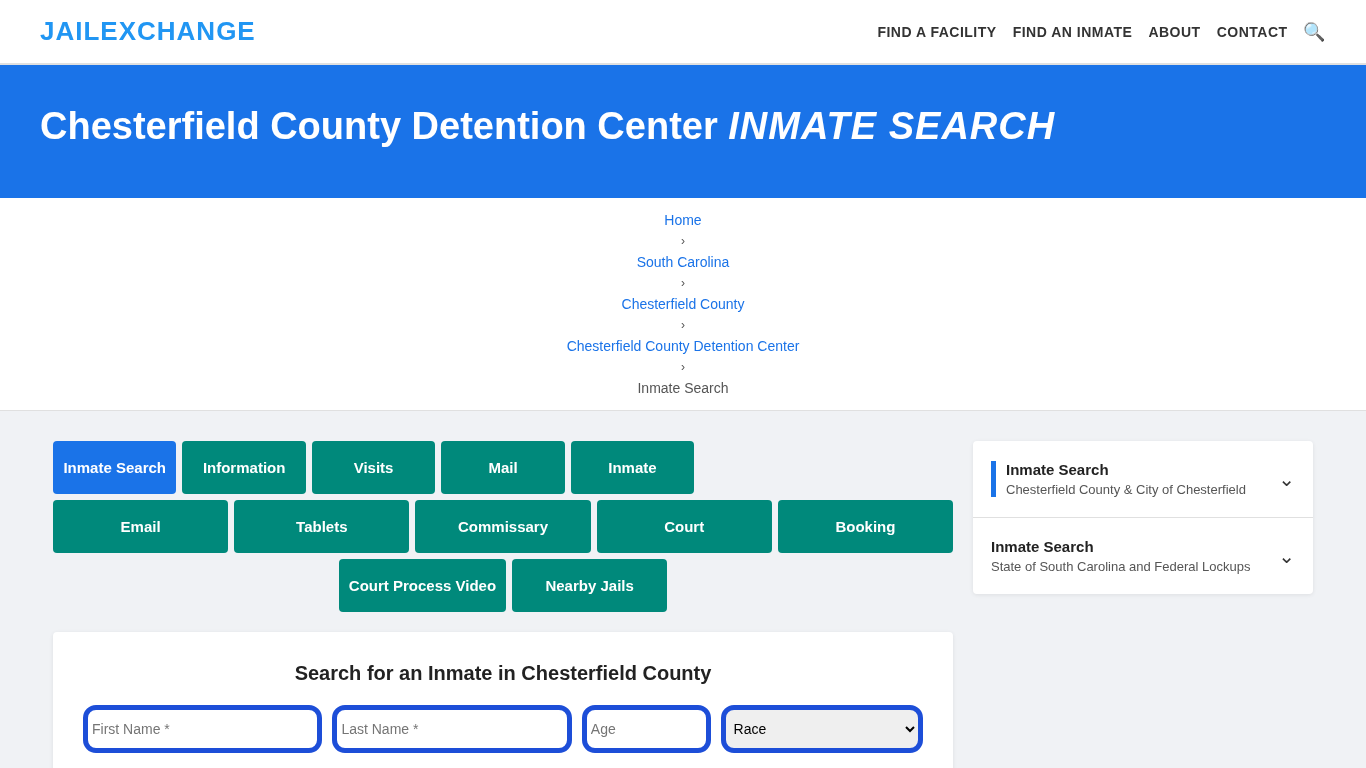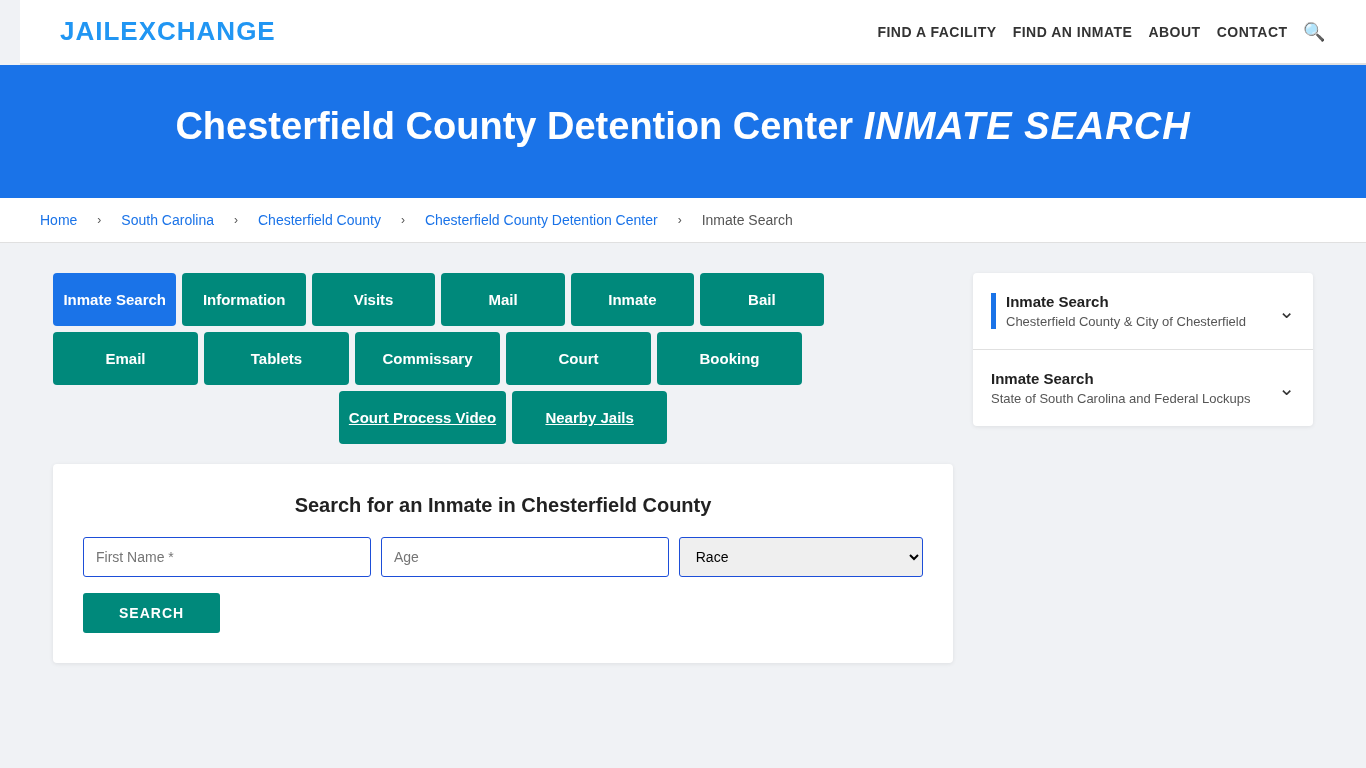--- a/index.html
+++ b/index.html
@@ -7,21 +7,20 @@
 
     
     .header {
       background: #fff;
       border-bottom: 2px solid #e0e0e0;
       display: flex;
       align-items: center;
       justify-content: space-between;
       padding: 0 40px;
       height: 65px;
-      margin-left: 20px;
     }
     .logo {
       font-size: 26px;
       font-weight: 900;
       letter-spacing: 1px;
       color: #222;
       text-decoration: none;
     }
     .logo span { color: #2196f3; }
     .logo .x { color: #2196f3; }
@@ -42,44 +41,44 @@
       border: none;
       cursor: pointer;
       font-size: 18px;
       color: #333;
     }
 
     
     .hero {
       background: #1a73e8;
       padding: 40px 40px 50px;
-      text-align: center;
     }
     .hero-title {
       color: #fff;
       font-size: 38px;
       font-weight: 900;
     }
     .hero-title em {
       font-style: italic;
       font-weight: 900;
       text-transform: uppercase;
       letter-spacing: 1px;
     }
 
     
     .breadcrumb {
       background: #fff;
       padding: 14px 40px;
       font-size: 14px;
       display: flex;
       align-items: center;
-      gap: 20px;
+      gap: 6px;
       flex-wrap: wrap;
       border-bottom: 1px solid #e0e0e0;
+      flex-direction: column;
     }
     .breadcrumb a {
       color: #1a73e8;
       text-decoration: none;
     }
     .breadcrumb .sep { color: #555; font-size: 12px; }
     .breadcrumb .current { color: #555; }
 
     
     .main {
@@ -99,21 +98,21 @@
       margin-bottom: 20px;
     }
     .tabs-grid {
       display: grid;
       grid-template-columns: repeat(7, 1fr);
       gap: 6px;
       margin-bottom: 6px;
     }
     .tabs-grid-row2 {
       display: grid;
-      grid-template-columns: repeat(6, 1fr);
+      grid-template-columns: repeat(5, 1fr);
       gap: 6px;
       margin-bottom: 6px;
     }
     .tabs-grid-row3 {
       display: flex;
       justify-content: center;
       gap: 6px;
       margin-bottom: 6px;
     }
     .tab-btn {
@@ -123,21 +122,20 @@
       padding: 18px 10px;
       font-size: 15px;
       font-weight: 600;
       border-radius: 4px;
       cursor: pointer;
       text-align: center;
     }
     .tab-btn.active { background: #1a73e8; }
     .tab-btn-wide {
       min-width: 155px;
-      text-decoration: underline;
     }
 
     
     .search-form-container {
       background: #fff;
       border-radius: 4px;
       padding: 30px;
       box-shadow: 0 1px 4px rgba(0,0,0,0.08);
     }
     .search-form-title {
@@ -148,23 +146,23 @@
       color: #222;
     }
     .search-form-fields {
       display: flex;
       gap: 10px;
       margin-bottom: 16px;
       flex-wrap: wrap;
     }
     .search-form-fields input,
     .search-form-fields select {
-      border: 1px solid #1d4ed8;
-      border-radius: 3px;
-      padding: 10px 12px;
+      border: 5px solid #1d4ed8;
+      border-radius: 13px;
+      padding: 10px 4px;
       font-size: 14px;
       outline: none;
     }
     .search-form-fields input:first-child { flex: 1.2; min-width: 140px; }
     .search-form-fields input:nth-child(2) { flex: 1.2; min-width: 140px; }
     .search-form-fields input:nth-child(3) { flex: 0.6; min-width: 80px; }
     .search-form-fields select { flex: 1; min-width: 120px; }
     .search-btn {
       background: #00897b;
       color: #fff;
@@ -266,39 +264,39 @@
 <div class="main">
   <div class="left-col">
 
     <div class="tabs-section">
       <div class="tabs-grid">
         <button class="tab-btn active">Inmate Search</button>
         <button class="tab-btn">Information</button>
         <button class="tab-btn">Visits</button>
         <button class="tab-btn">Mail</button>
         <button class="tab-btn">Inmate</button>
-        <button class="tab-btn">Bail</button>
       </div>
       <div class="tabs-grid-row2">
         <button class="tab-btn">Email</button>
         <button class="tab-btn">Tablets</button>
         <button class="tab-btn">Commissary</button>
         <button class="tab-btn">Court</button>
         <button class="tab-btn">Booking</button>
       </div>
       <div class="tabs-grid-row3">
         <button class="tab-btn tab-btn-wide">Court Process Video</button>
         <button class="tab-btn tab-btn-wide">Nearby Jails</button>
       </div>
     </div>
 
     <div class="search-form-container">
       <div class="search-form-title">Search for an Inmate in Chesterfield County</div>
       <div class="search-form-fields">
         <input type="text" placeholder="First Name *" style="">
+        <input type="text" placeholder="Last Name *" style="">
         <input type="text" placeholder="Age" style="">
         <select>
           <option>Race</option>
           <option>White</option>
           <option>Black</option>
           <option>Hispanic</option>
           <option>Asian</option>
           <option>Other</option>
         </select>
       </div>

